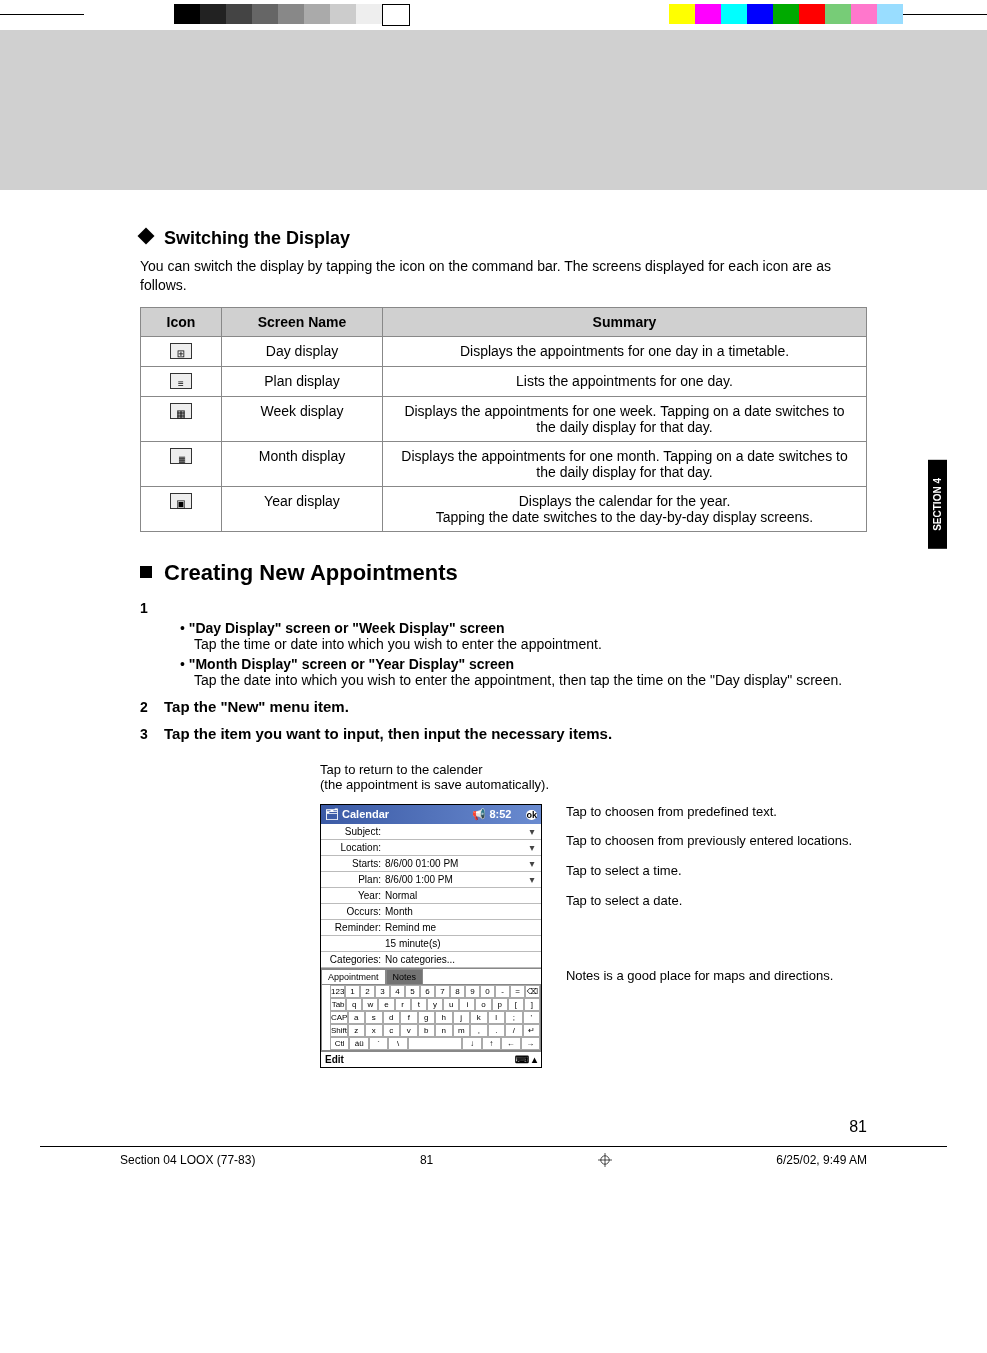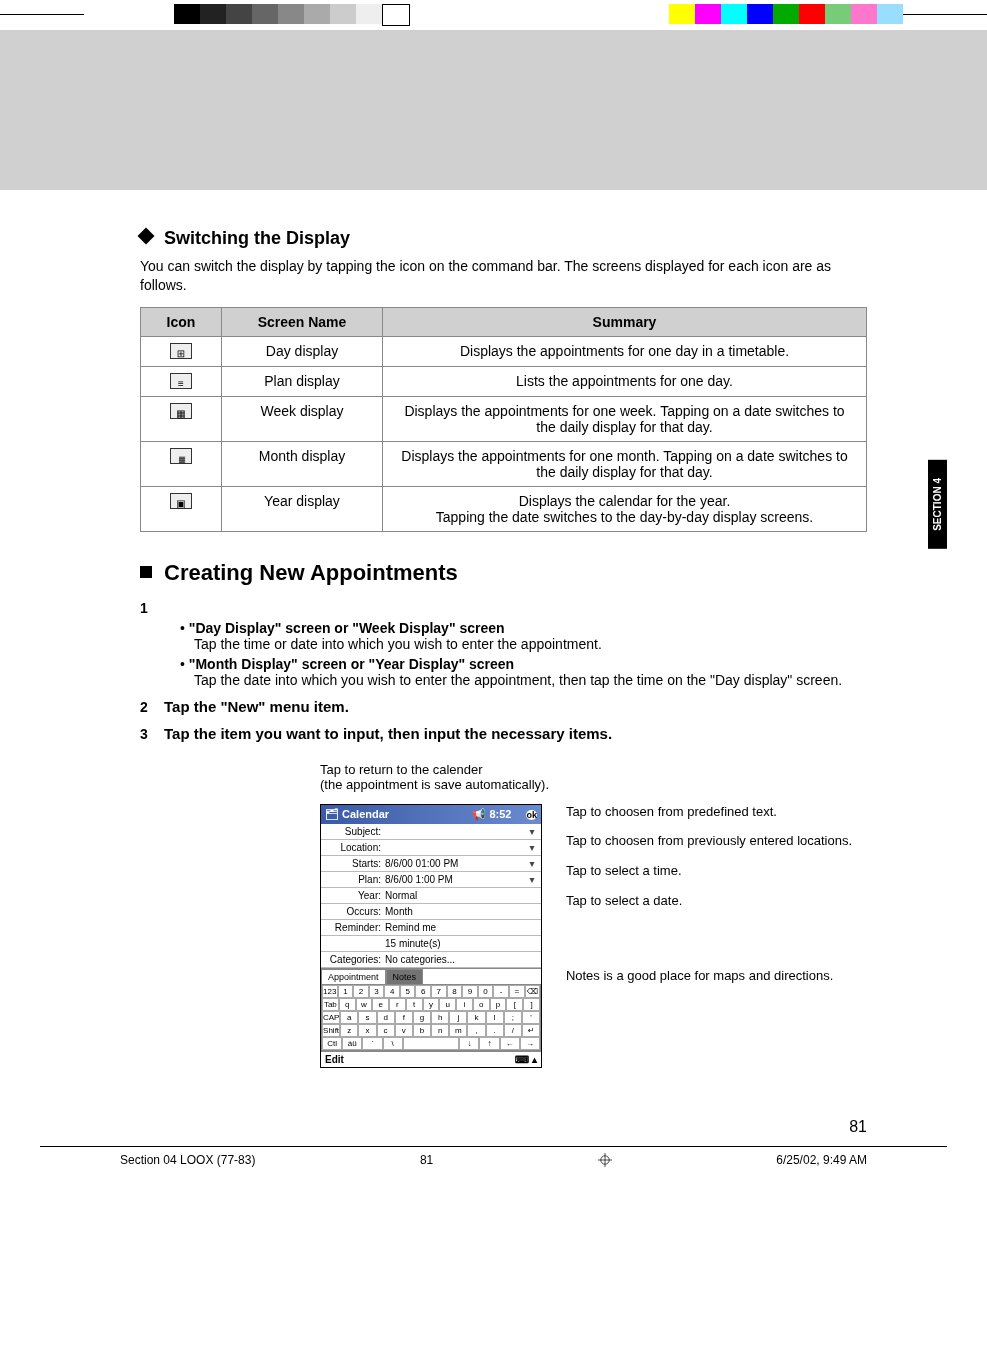--- a/index.html
+++ b/index.html
@@ -121,21 +121,21 @@
   }
   .ss-title .ok { background:#fff;color:#000;border-radius:50%;padding:0 0;font-size:9px;font-weight:bold;margin-left:12px; }
   .ss-row { display:flex; border-bottom: 1px solid #bbb; padding:2px 4px; align-items:flex-start; }
   .ss-row .lbl { width: 56px; text-align:right; padding-right:4px; }
   .ss-row .val { flex:1; }
   .ss-row .dd { width:10px; text-align:center; color:#444; }
   .ss-tabs { display:flex; border-top:1px solid #888; font-size:9px; }
   .ss-tabs span { padding:2px 6px; border:1px solid #888; border-bottom:none; background:#737373; }
   .ss-tabs span.active { background:#fff; }
   .kbd { border:1px solid #888; font-size:8px; }
-  .kbd-row { display:flex; }
+  .kbd-row { display:flex;padding-left:8px; }
   .kbd-row span { border:1px solid #aaa; flex:1; text-align:center; padding:1px 0; min-width:10px; }
   .ss-bottom { display:flex; justify-content:space-between; padding:2px 4px; border-top:1px solid #888; font-weight:bold; }
   .callouts {
     display: inline-block;
     vertical-align: top;
     margin-left: 20px;
     font-size: 13px;
   }
   .callouts div { margin-bottom: 14px; line-height:1.2; }
   .page-num { text-align:right; margin: 30px 120px 10px 0; font-size: 16px; }

